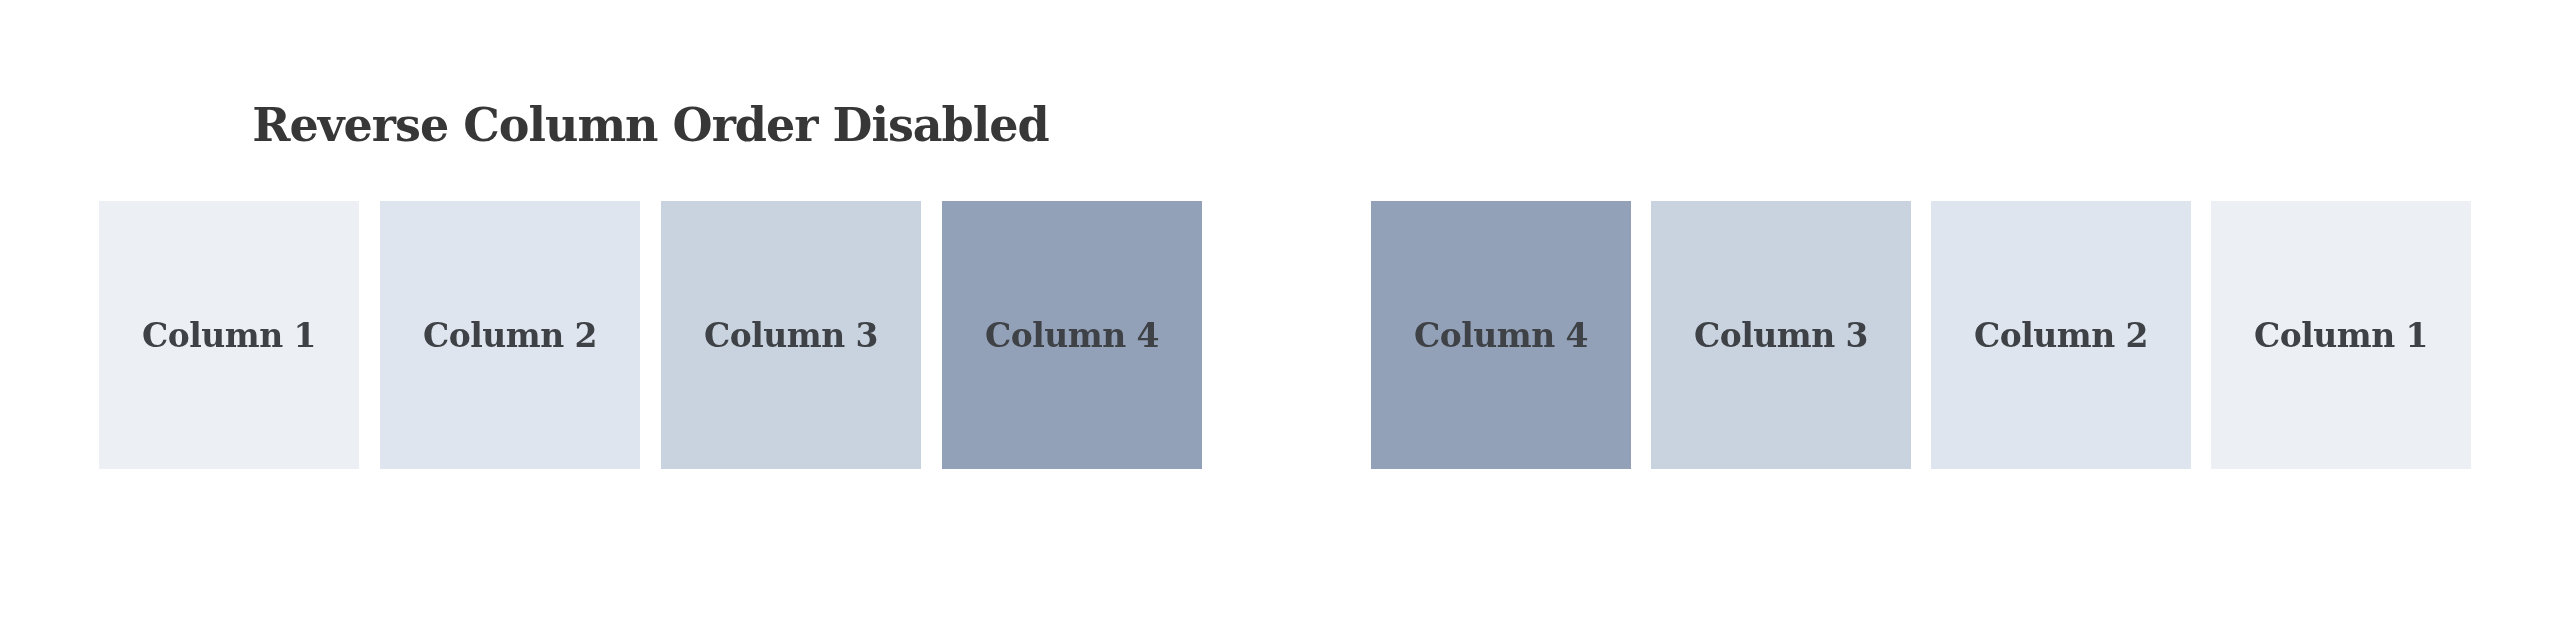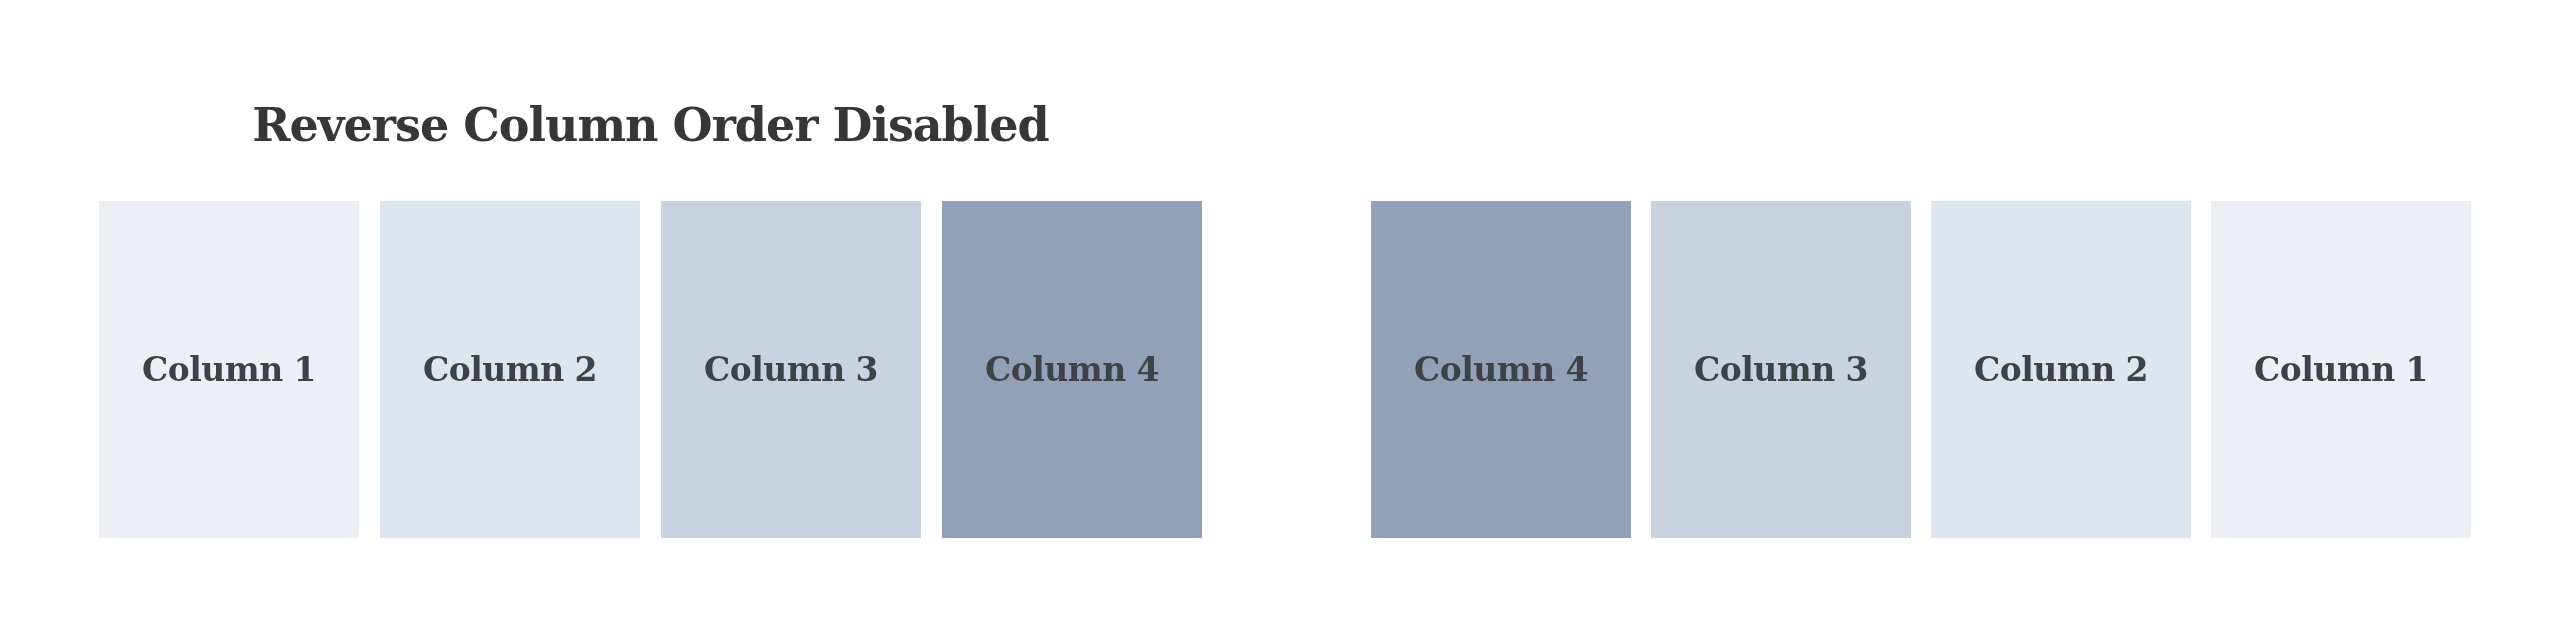--- a/index.html
+++ b/index.html
@@ -38,21 +38,21 @@
     position: absolute;
     top: 189px;
     left: 0;
     width: 100%;
     height: 337px;
     display: flex;
     justify-content: space-between;
   }
   .column-box {
     width: 260px;
-    height: 337px;
+    height: 268px;
     display: flex;
     align-items: center;
     justify-content: center;
   }
   .column-label {
     font-size: 33px;
     font-weight: bold;
     letter-spacing: -0.5px;
     color: #3e4145;
     white-space: nowrap;

